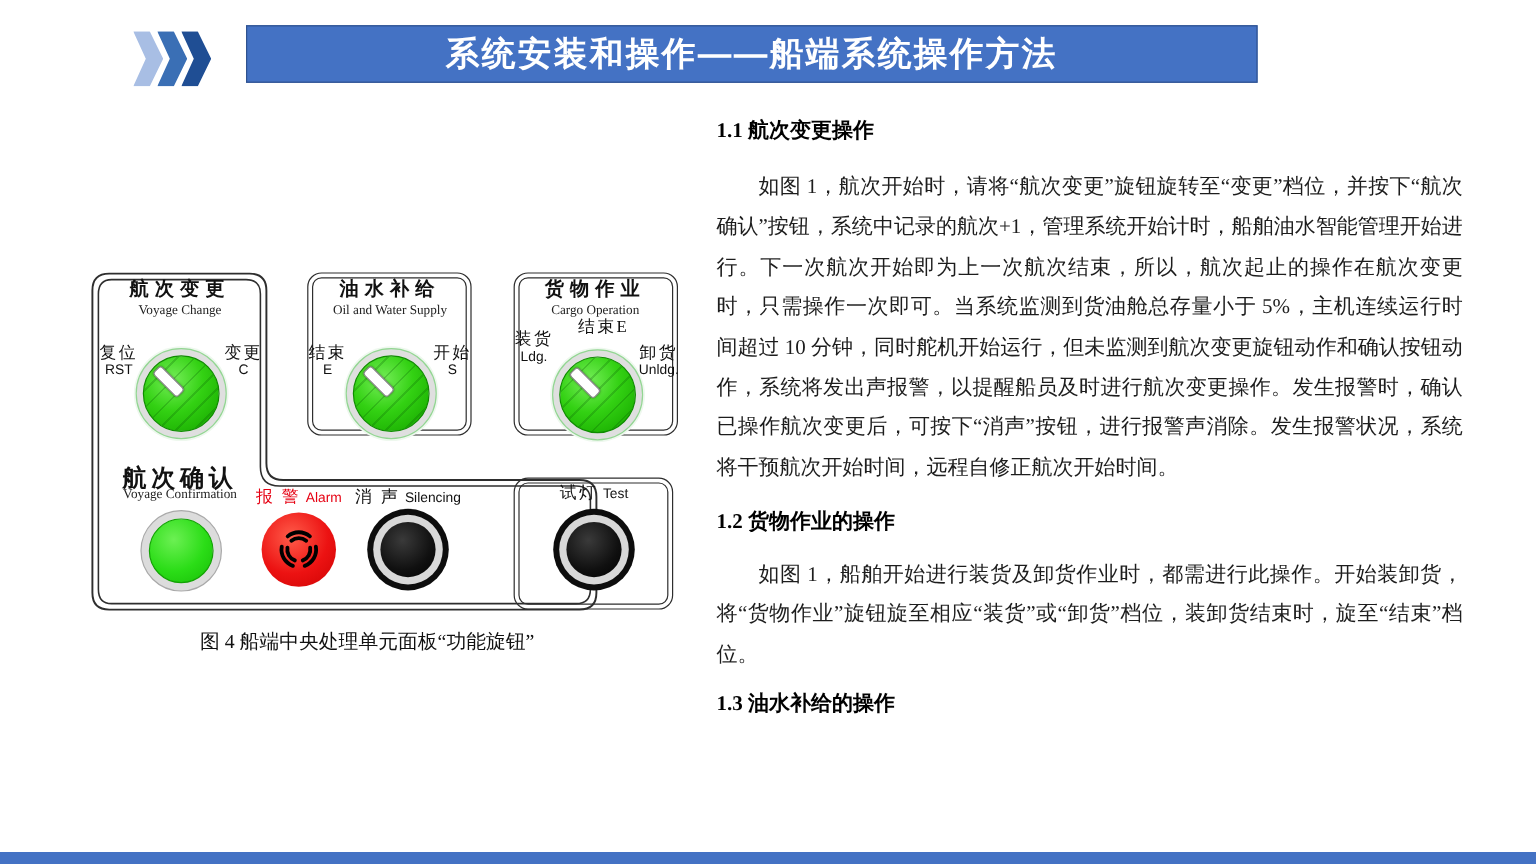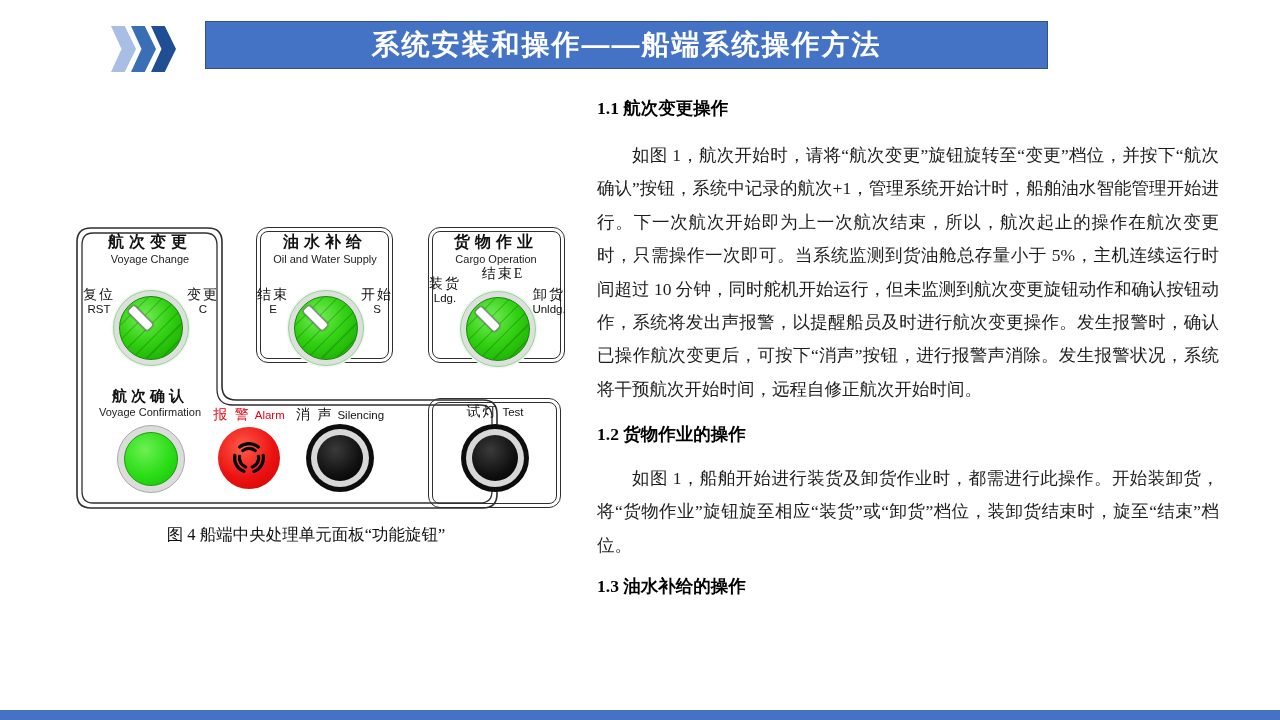--- a/index.html
+++ b/index.html
@@ -15,21 +15,21 @@
              display:flex;align-items:center;justify-content:center;}
   .title-bar span{color:#ffffff;font-size:28px;font-weight:700;letter-spacing:2px;
                   font-family:"Liberation Sans","DejaVu Sans",sans-serif;}
 
   
   .panel{position:absolute;border:1.6px solid #2e2e2e;border-radius:12px;box-sizing:border-box;}
   .panel::before{content:"";position:absolute;inset:3px;border:1.3px solid #2e2e2e;border-radius:8px;}
 
   .fig-label{position:absolute;text-align:center;line-height:1.15;}
   .lbl-cn{font-weight:700;font-size:16px;letter-spacing:5px;color:#111;}
-  .lbl-en{font-size:11px;color:#222;font-family:Liberation Sans, sans-serif;}
+  .lbl-en{font-size:11px;color:#222;font-family:Liberation Serif, serif;}
   .pos-cn{font-weight:400;font-size:14px;color:#111;letter-spacing:2px;}
   .pos-en{font-size:11.5px;color:#111;font-family:"Liberation Sans","DejaVu Sans",sans-serif;}
 
   
   .knob{position:absolute;width:74px;height:74px;border-radius:50%;
         background:#dfdfdf;border:1px solid #93d693;box-shadow:0 0 0 1.5px #eef8ee;}
   .knob-face{position:absolute;inset:5px;border-radius:50%;overflow:hidden;
         background:radial-gradient(circle at 38% 32%, #76ee59 0%, #33d113 45%, #21b806 75%, #149e00 100%);
         border:1px solid #0f8c00;}
   .knob-face::after{content:"";position:absolute;inset:0;border-radius:50%;
@@ -128,21 +128,21 @@
   <div class="fig-label" style="left:526px;top:287px;width:46px;">
     <div class="pos-cn">卸货</div>
     <div class="pos-en">Unldg.</div>
   </div>
   <div class="knob" style="left:460px;top:291px;">
     <div class="knob-face">
       <div class="knob-pointer"></div>
     </div>
   </div>
 
-  <div class="fig-label lbl-cn" style="left:88px;top:388px;width:124px;font-size:15px;letter-spacing:4px;">航次确认</div>
+  <div class="fig-label lbl-cn" style="left:88px;top:388px;width:124px;font-size:20px;letter-spacing:4px;">航次确认</div>
   <div class="fig-label lbl-en" style="left:75px;top:406px;width:150px;">Voyage Confirmation</div>
   <div class="btn-ring" style="left:117px;top:425px;">
     <div class="btn-green"></div>
   </div>
 
   <div class="fig-label" style="left:199px;top:405px;width:100px;color:#E60012;">
     <span class="pos-cn" style="color:#E60012;">报 警</span>
     <span class="pos-en" style="color:#E60012;">Alarm</span>
   </div>
   <div class="btn-red" style="left:218px;top:427px;">

